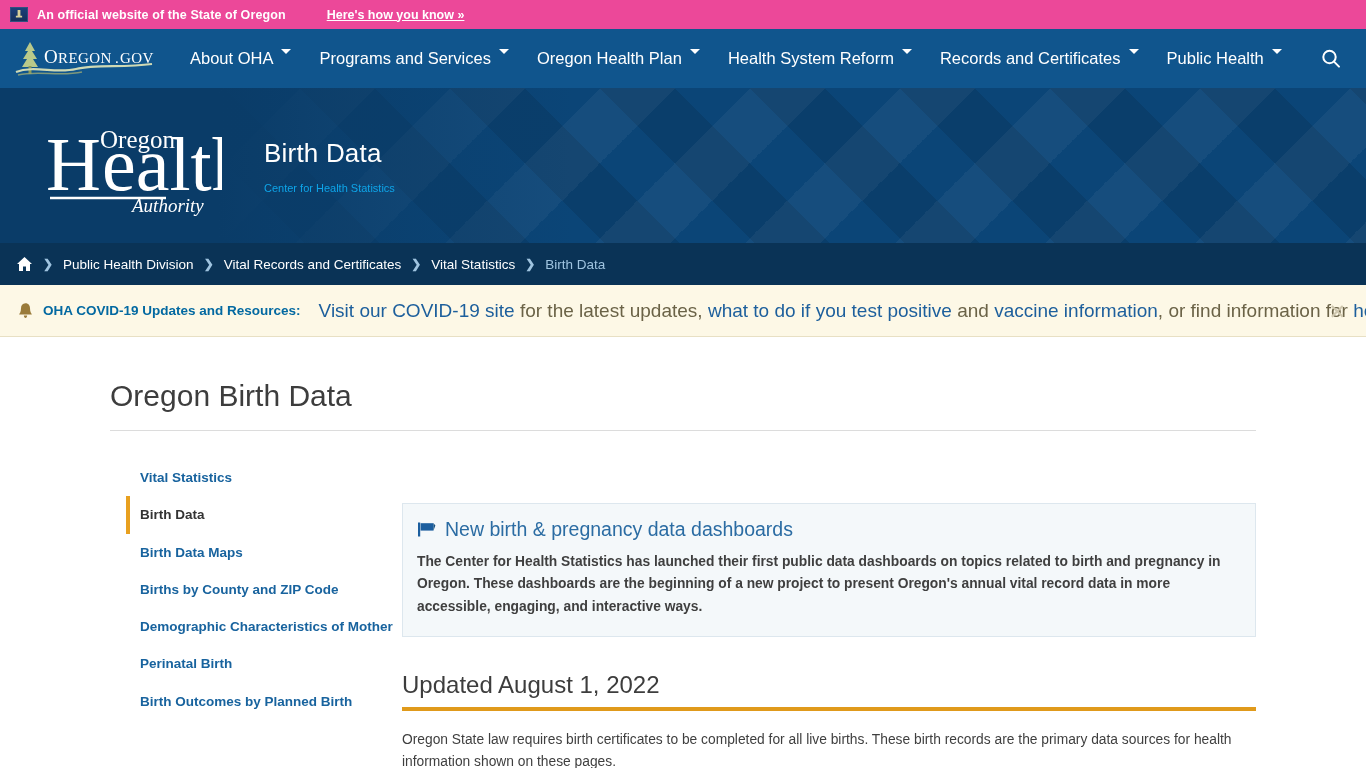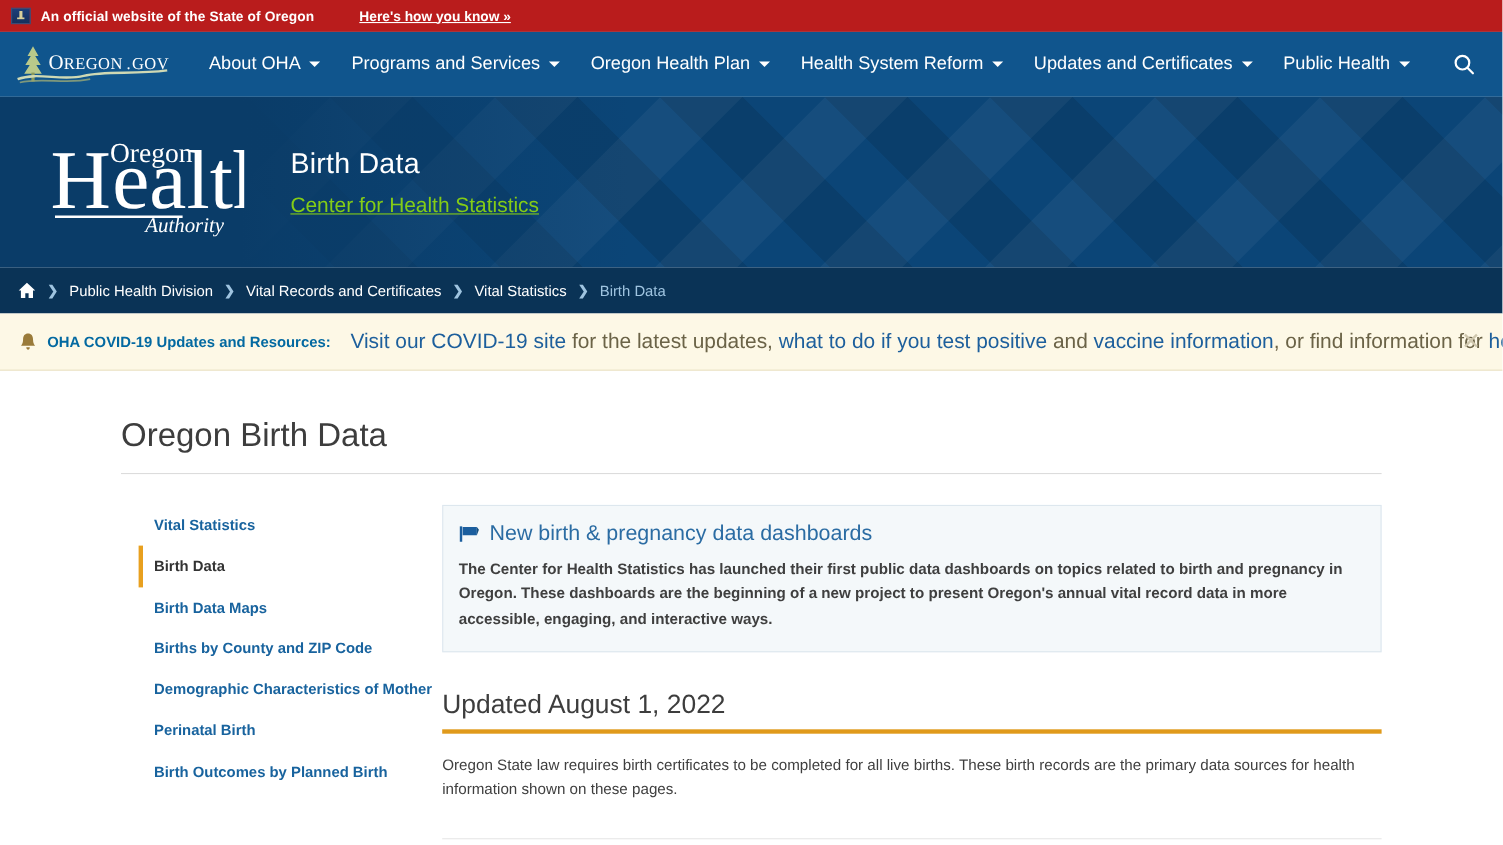--- a/index.html
+++ b/index.html
@@ -7,21 +7,21 @@
     width: 1366px;
     height: 768px;
     overflow: hidden;
     font-family: "Liberation Sans", sans-serif;
     background: #ffffff;
   }
 
   
   .state-bar {
     height: 29px;
-    background: #b91c1c;
+    background: #ec4899;
     display: flex;
     align-items: center;
     padding-left: 10px;
     gap: 9px;
   }
   .seal {
     width: 18px; height: 15px;
     background: linear-gradient(180deg, #1c3f7a 0%, #16305c 100%);
     border: 1px solid #3a5party;
     border: 1px solid #31507f;
@@ -79,21 +79,20 @@
     align-items: center;
     margin-left: 16px;
     gap: 0px;
   }
   .navitem {
     color: #ffffff;
     font-size: 16.5px;
     padding: 6px 14px;
     white-space: nowrap;
     display: flex;
-    align-items: center;
     gap: 8px;
     cursor: pointer;
   }
   .caret {
     width: 0; height: 0;
     border-left: 5px solid transparent;
     border-right: 5px solid transparent;
     border-top: 5px solid #ffffff;
     display: inline-block;
   }
@@ -137,24 +136,23 @@
   }
   .oha-logo { width: 200px; flex: none; }
   .hero-text { margin-left: 42px; }
   .hero-title {
     color: #ffffff;
     font-size: 26px;
     font-weight: normal;
     letter-spacing: 0.2px;
   }
   .hero-sub {
-    color: #84cc16;
-    font-size: 19px;
+    color: #0ea5e9;
+    font-size: 11px;
     margin-top: 13px;
-    text-decoration: underline;
   }
 
   
   .crumbbar {
     height: 42px;
     background: #0a3356;
     display: flex;
     align-items: center;
     padding-left: 16px;
     gap: 10px;
@@ -234,20 +232,21 @@
     cursor: default;
   }
 
   .content { flex: 1; }
 
   .callout {
     background: #f4f8fa;
     border: 1px solid #dde7ee;
     padding: 14px 8px 18px 14px;
     margin-bottom: 34px;
+    margin-top: 44px;
   }
   .callout-head {
     display: flex;
     align-items: center;
     gap: 9px;
     margin-bottom: 10px;
   }
   .callout-title {
     color: #2b6ca3;
     font-size: 19.5px;
@@ -320,21 +319,21 @@
     </div>
     <div class="navitem">
       <span>Oregon Health Plan</span>
       <i class="caret"></i>
     </div>
     <div class="navitem">
       <span>Health System Reform</span>
       <i class="caret"></i>
     </div>
     <div class="navitem">
-      <span>Updates and Certificates</span>
+      <span>Records and Certificates</span>
       <i class="caret"></i>
     </div>
     <div class="navitem">
       <span>Public Health</span>
       <i class="caret"></i>
     </div>
   </div>
 
   <div class="searchbtn">
     <svg width="24" height="24" viewBox="0 0 24 24">

